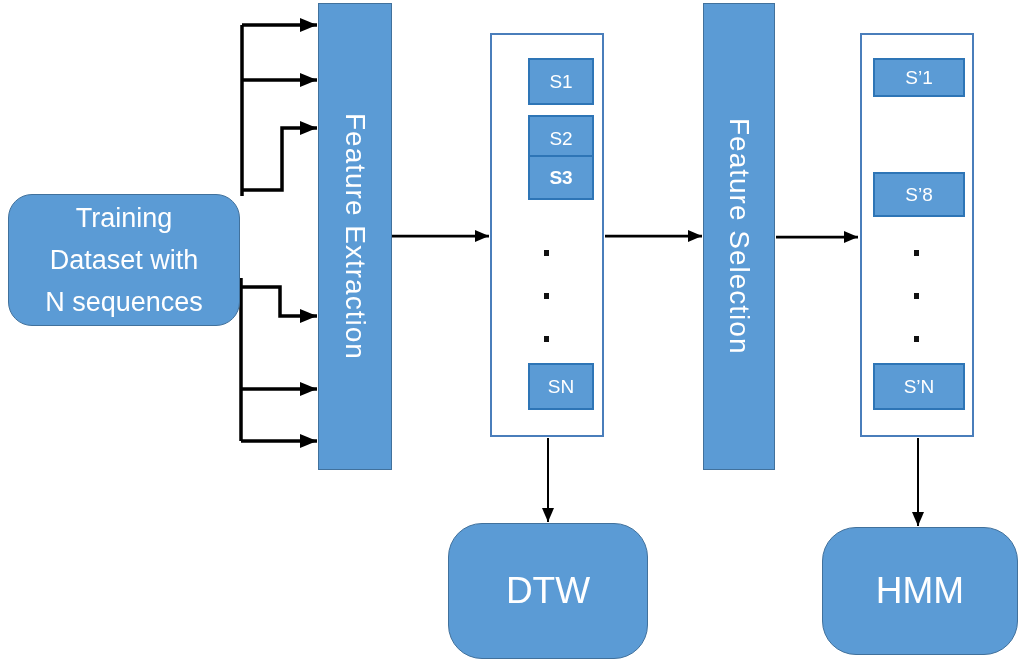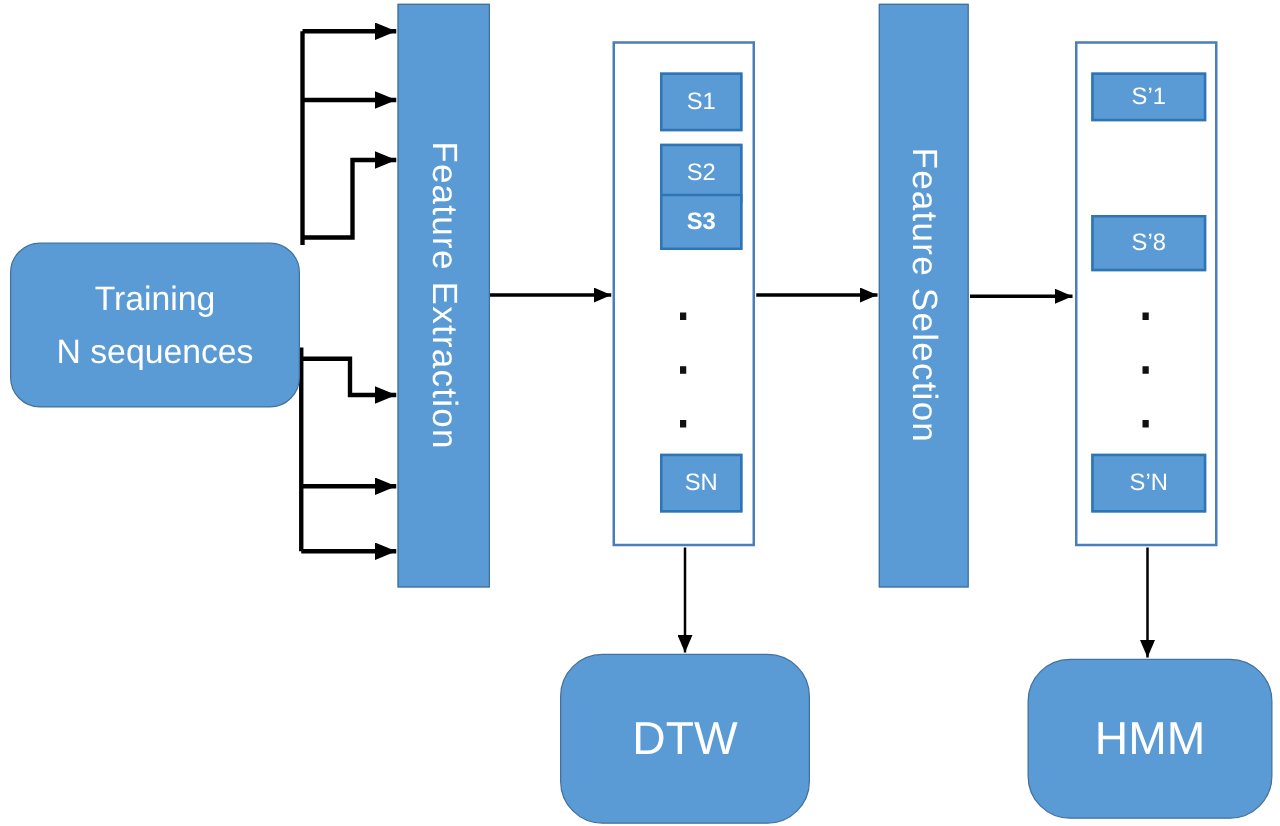--- a/index.html
+++ b/index.html
@@ -152,20 +152,21 @@
     </g>
 
     <g class="drop">
       <path class="line" d="M548,438 V522" marker-end="url(#ah)"></path>
       <path class="line" d="M918,438 V526" marker-end="url(#ah)"></path>
     </g>
   </svg>
 
   <div class="rounded-node training-node">
     <span>Training</span>
+    <span>Dataset with</span>
     <span>N sequences</span>
   </div>
 
   <div class="stage-bar extraction-bar">
     <span>Feature Extraction</span>
   </div>
 
   <div class="seq-container left">
     <div class="seq-item" style="top:23px;height:47px;">S1</div>
     <div class="seq-item" style="top:80px;height:47px;">S2</div>

